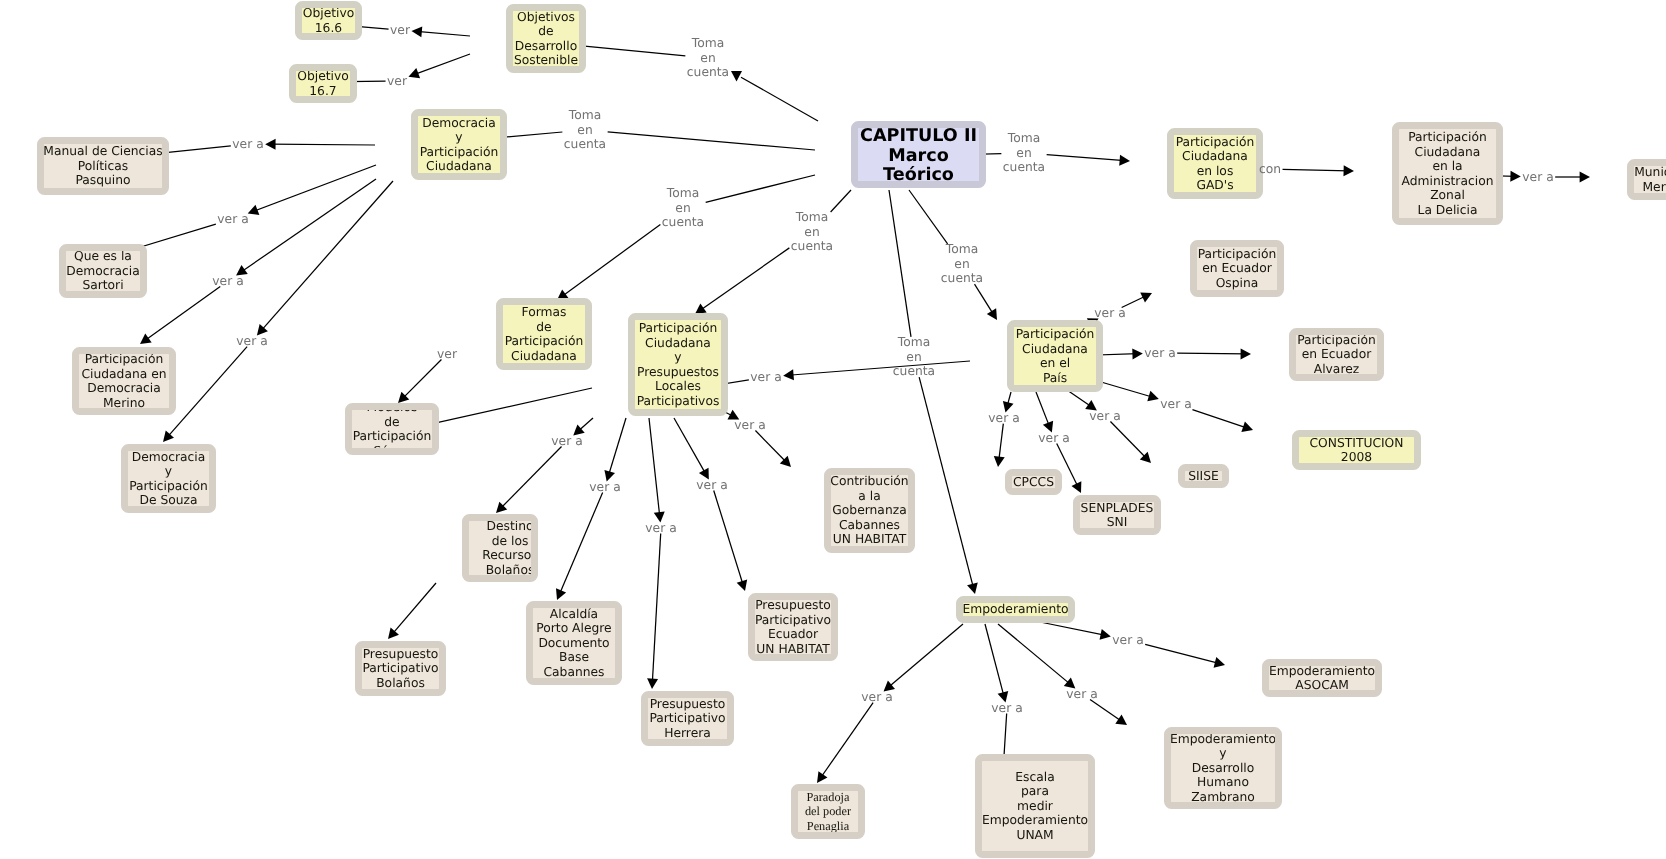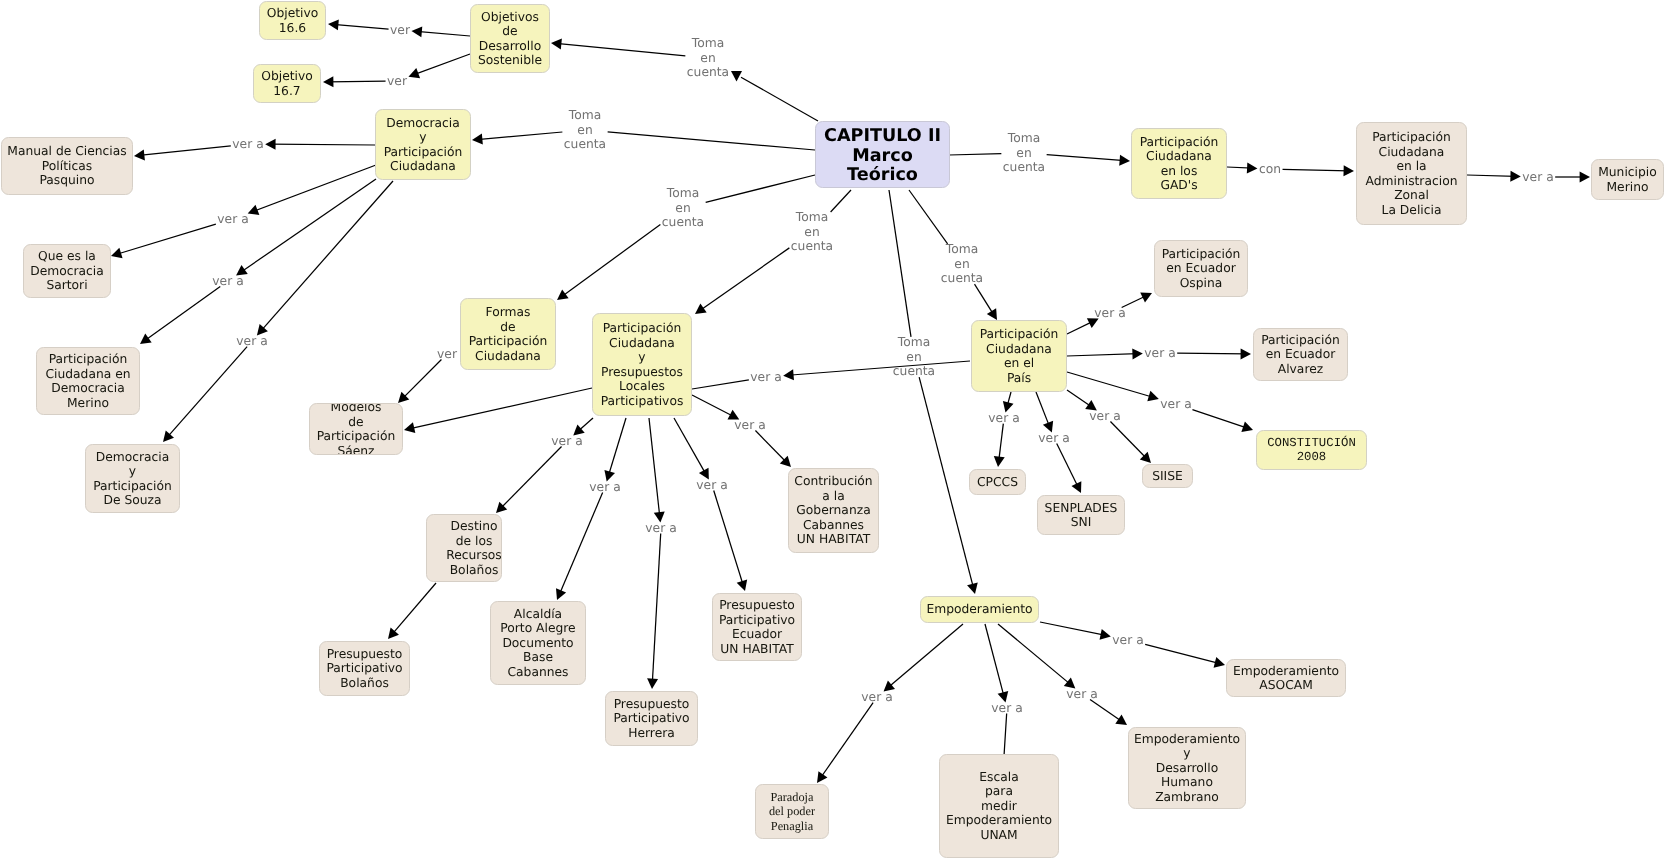--- a/index.html
+++ b/index.html
@@ -3,22 +3,22 @@
 <meta charset="utf-8">
 <title>Mapa Conceptual</title>
 <style>
   html,body{margin:0;padding:0;background:#ffffff;}
   body{width:1666px;height:859px;overflow:hidden;
        font-family:"DejaVu Sans",sans-serif;
        -webkit-font-smoothing:antialiased;text-rendering:geometricPrecision;}
   #canvas{position:relative;width:1666px;height:859px;background:#ffffff;}
   #links{position:absolute;left:0;top:0;width:1666px;height:859px;pointer-events:none;}
   .node{position:absolute;box-sizing:border-box;display:flex;align-items:center;justify-content:center;
-        text-align:center;border-radius:7.5px;border:1px solid #4d7c0f;font-size:12.3px;line-height:14.5px;
-        color:#16160e;white-space:pre;overflow:hidden;}
+        text-align:center;border-radius:7.5px;border:7px solid #4d7c0f;font-size:12.3px;line-height:14.5px;
+        color:#16160e;white-space:pre;overflow:hidden;margin-left:36px;}
   .node.yellow{background:#f6f4bd;border-color:#d3d1c4;}
   .node.beige{background:#eee5db;border-color:#d6cfc6;}
   .node.lavender{background:#dcdbf4;border-color:#c9c8d6;font-weight:bold;font-size:17.6px;line-height:19.5px;padding-top:4px;color:#000;}
   .linklabel{position:absolute;font-size:12.3px;line-height:14.5px;color:#737373;text-align:center;
              white-space:pre;transform:translate(-50%,-50%);}
 </style>
 </head>
 <body>
 
 <div id="canvas">
@@ -202,21 +202,21 @@
   <div class="node yellow" style="left: 971px; top: 320px; width: 96px; height: 72px;">Participación
 Ciudadana
 en el
 País</div>
   <div class="node beige" style="left: 1154px; top: 240px; width: 94px; height: 57px;">Participación
 en Ecuador
 Ospina</div>
   <div class="node beige" style="left: 1253px; top: 328px; width: 95px; height: 53px;">Participación
 en Ecuador
 Alvarez</div>
-  <div class="node yellow" style="left: 1256px; top: 430px; width: 111px; height: 40px; font-family: Liberation Mono, monospace;">CONSTITUCIÓN
+  <div class="node yellow" style="left: 1256px; top: 430px; width: 129px; height: 40px;">CONSTITUCIÓN
 2008</div>
   <div class="node beige" style="left: 1142px; top: 464px; width: 51px; height: 24px;">SIISE</div>
   <div class="node beige" style="left: 969px; top: 469px; width: 57px; height: 26px;">CPCCS</div>
   <div class="node beige" style="left: 1037px; top: 495px; width: 88px; height: 40px;">SENPLADES
 SNI</div>
   <div class="node beige" style="left: 309px; top: 403px; width: 94px; height: 52px;">Modelos
 de
 Participación
 Sáenz</div>
   <div class="node beige" style="left: 788px; top: 468px; width: 91px; height: 85px;">Contribución

